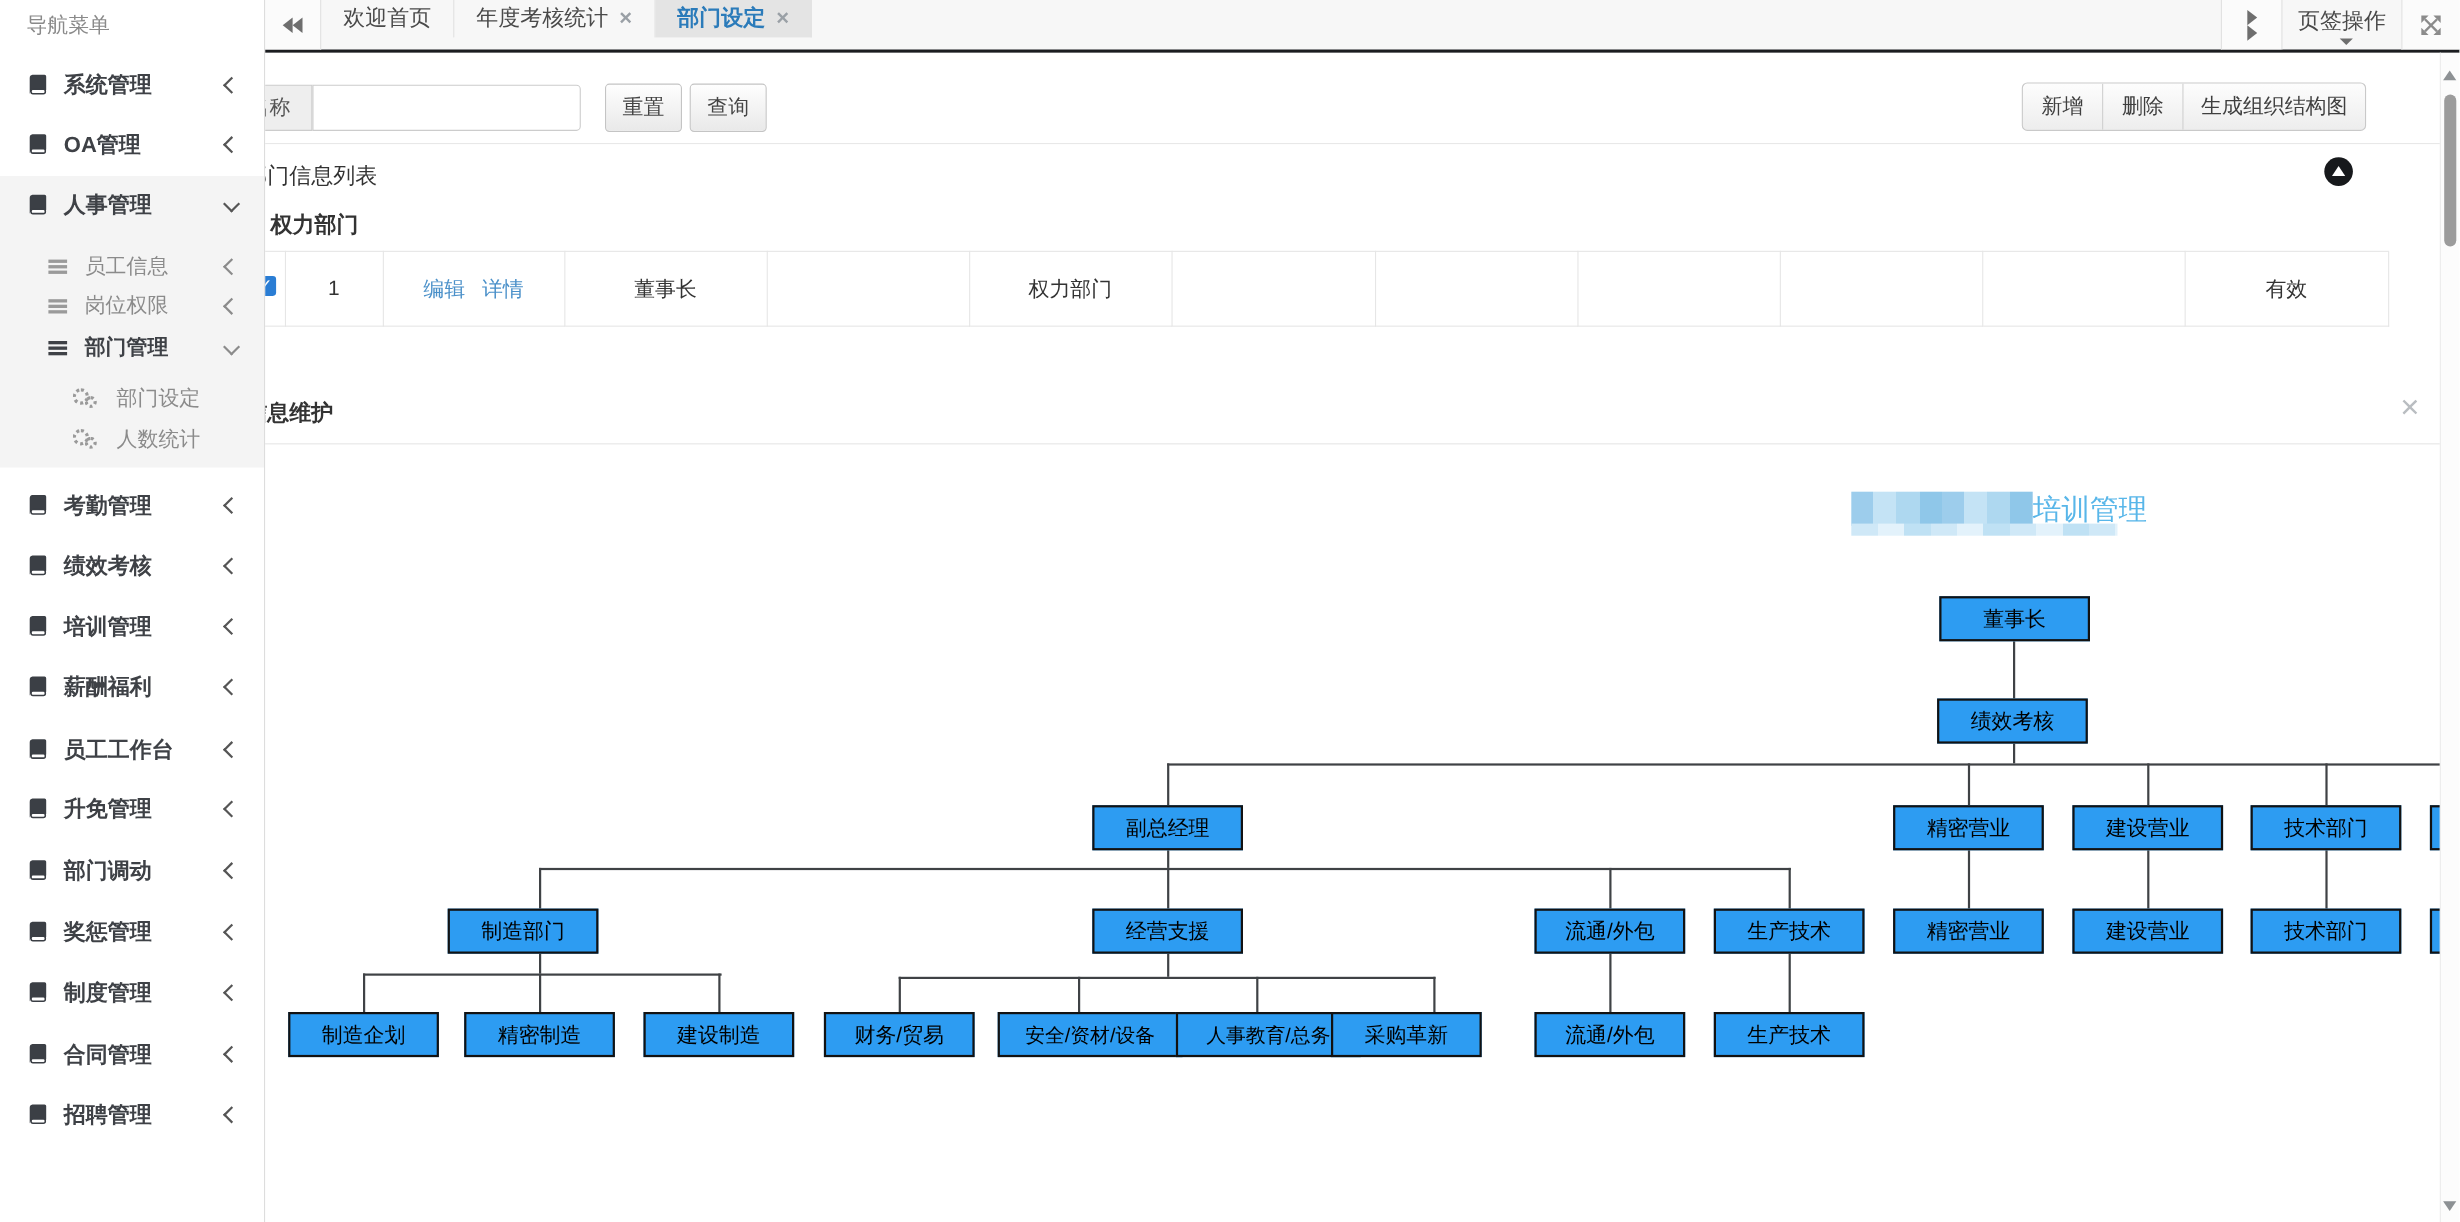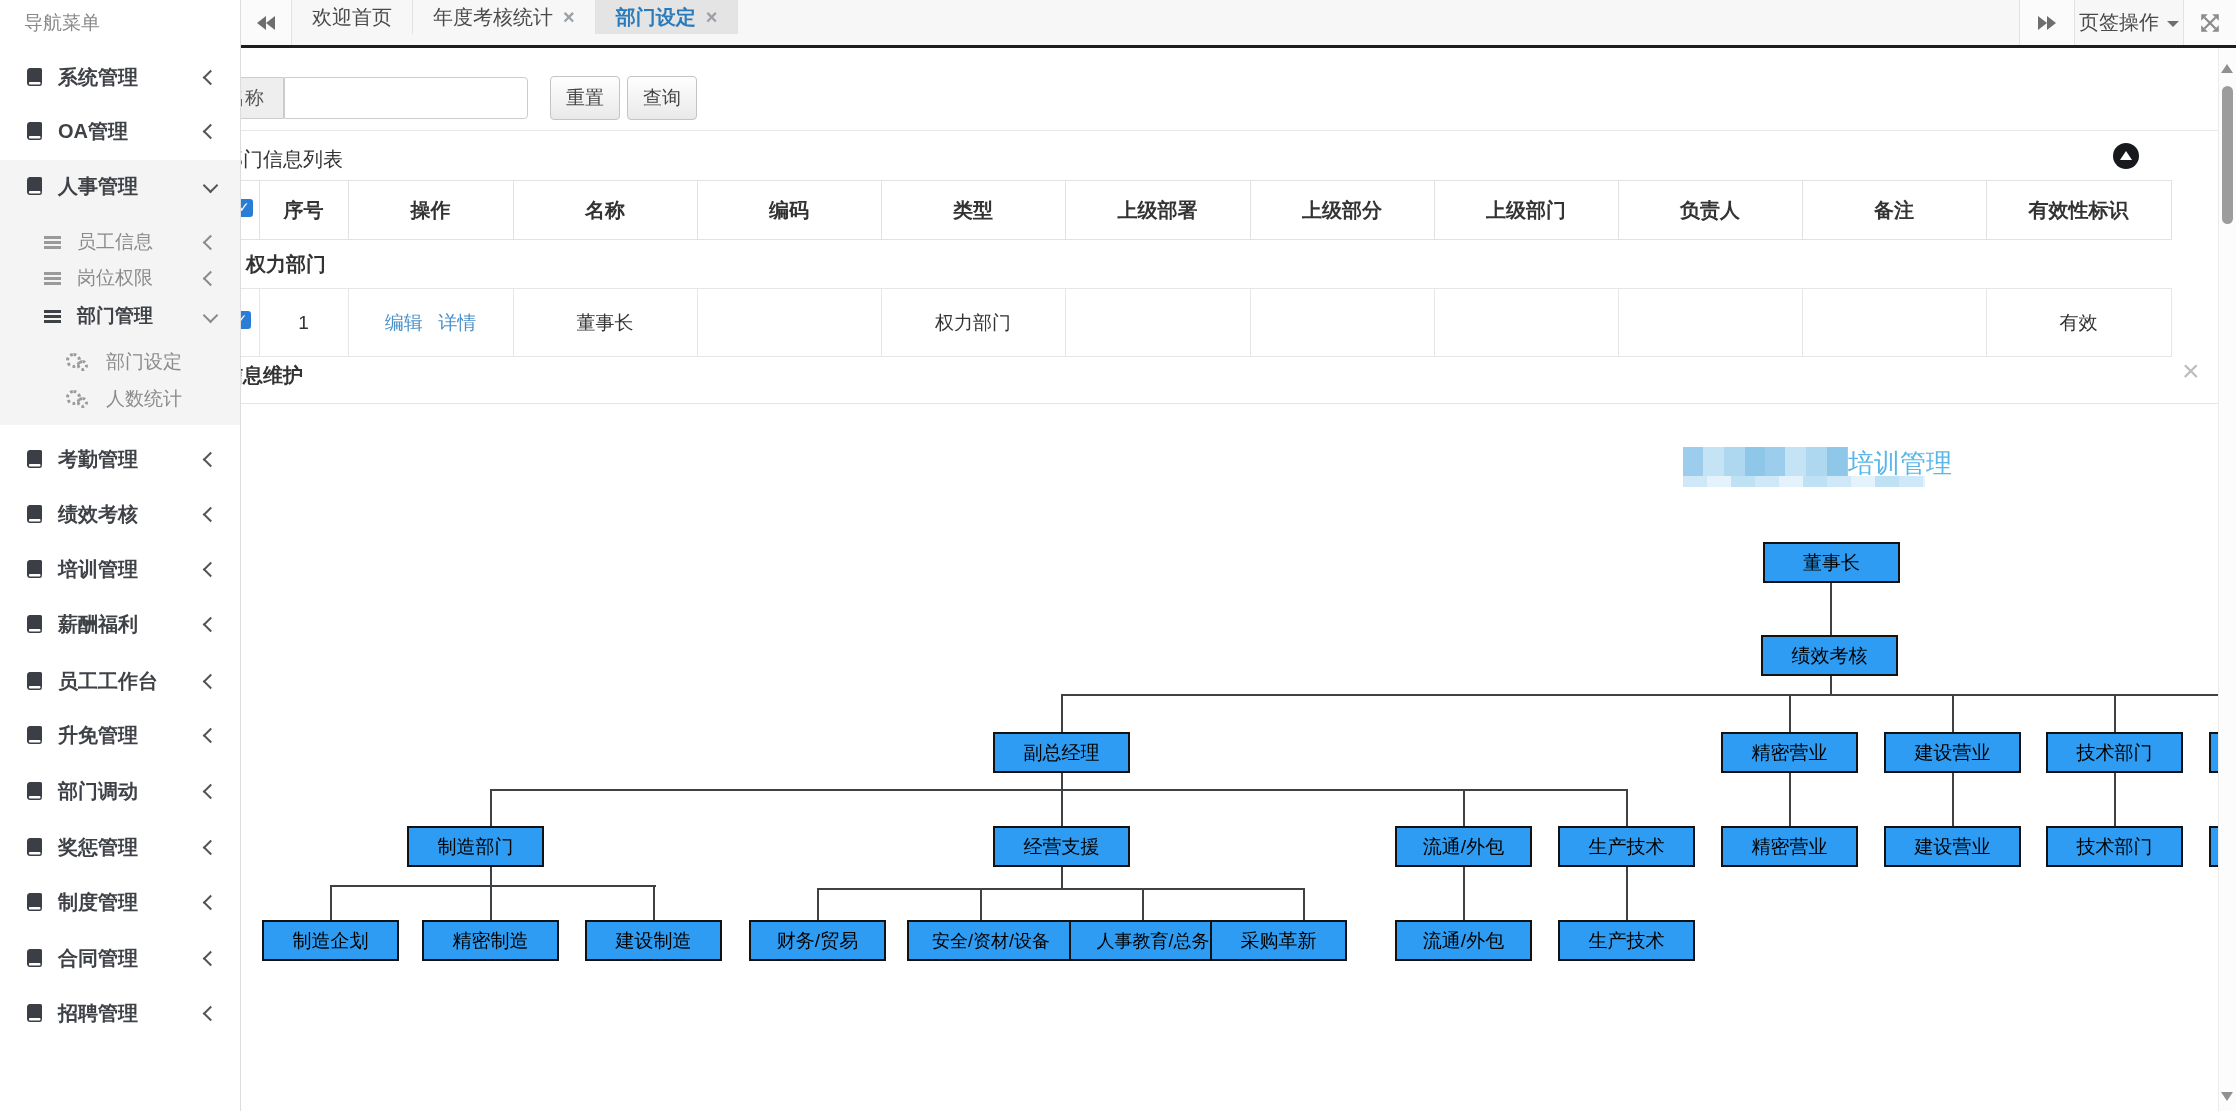--- a/index.html
+++ b/index.html
@@ -39,21 +39,21 @@
     border-right:1px solid #e2e2e2; cursor:pointer; background:#fbfbfb; }
   .tab { height:34px; line-height:45px; padding:0 20px; font-size:20px; color:#4a4a4a;
     border-right:1px solid #e2e2e2; display:flex; align-items:center; cursor:pointer; white-space:nowrap; }
   .tab.active { background:#e4e4e4; color:#2b7bba; font-weight:700; }
   .tab-x { color:#9aa0a6; font-size:20px; margin-left:10px; font-weight:700; line-height:1; }
   .tab-x::before { content:"×"; }
   .tri { width:0; height:0; border:7px solid transparent; }
   .tri.l { border-right:9px solid #6e6e6e; border-left:none; }
   .tri.r { border-left:9px solid #6e6e6e; border-right:none; }
   .tb-right { position:absolute; right:0; top:0; height:45px; display:flex; }
-  .tb-right > div { border-left:1px solid #e2e2e2; border-right:none; }
+  .tb-right > div { border-left:1px solid #e2e2e2; border-right:none;flex-direction:column; }
   .tb-menu { height:45px; display:flex; align-items:center; justify-content:center;
     font-size:20px; color:#4a4a4a; cursor:pointer; }
   .caret { width:0; height:0; border-left:6px solid transparent; border-right:6px solid transparent;
     border-top:6px solid #6e6e6e; margin-left:8px; margin-top:3px; }
   
   .content { position:absolute; left:0; top:48px; width:1978px; height:1063px; overflow:hidden; background:#fff; }
   .divider { position:absolute; left:-25px; right:0; height:1px; background:#e8e8e8; }
   .addon { position:absolute; background:#eee; border:1px solid #ccc; border-radius:4px 0 0 4px;
     display:flex; align-items:center; justify-content:center; font-size:19px; color:#555; box-sizing:border-box; }
   .txt { position:absolute; border:1px solid #ccc; border-radius:0 4px 4px 0; box-sizing:border-box;
@@ -293,20 +293,25 @@
 
   <div class="content">
 
     <div class="addon" style="left:-35px;top:29px;width:78px;height:42px">
       <span>名称</span>
     </div>
     <input class="txt" style="left: 43px; top: 29px; width: 244px; height: 42px;" value="">
     <div class="btn" style="left:309px;top:28px;width:70px;height:44px">重置</div>
     <div class="btn" style="left:386px;top:28px;width:70px;height:44px">查询</div>
 
+    <div class="btn-group" style="left:1597px;top:27px;height:44px">
+      <div class="gbtn" style="width:72px">新增</div>
+      <div class="gbtn" style="width:72px">删除</div>
+      <div class="gbtn last" style="width:165px">生成组织结构图</div>
+    </div>
 
     <div class="divider" style="top:82px"></div>
 
     <div class="p-title" style="left:-18px;top:98px">部门信息列表</div>
     <div class="collapse-btn" style="left:1872px;top:95px">
       <span class="tri-up"></span>
     </div>
 
     <table class="grid">
       <colgroup>
@@ -317,34 +322,20 @@
         <col style="width:184px">
           <col style="width:184px">
           <col style="width:185px">
           <col style="width:184px">
         <col style="width:184px">
           <col style="width:184px">
           <col style="width:184px">
           <col style="width:185px">
       </colgroup>
       <tbody>
-          <tr>
-        <th class="th-cb"><span class="cb" style="margin-left:18px"></span></th>
-        <th>序号</th>
-        <th>操作</th>
-        <th>名称</th>
-        <th>编码</th>
-        <th>类型</th>
-        <th>上级部署</th>
-        <th>上级部分</th>
-        <th>上级部门</th>
-        <th>负责人</th>
-        <th>备注</th>
-        <th>有效性标识</th>
-      </tr>
       <tr class="group">
         <td colspan="12">权力部门</td>
       </tr>
       <tr class="datarow">
         <td><span class="cb" style="margin-left:9px"></span></td>
         <td>1</td>
         <td>
           <span class="lnk">编辑</span>
           <span class="lnk" style="margin-left:10px">详情</span>
         </td>

